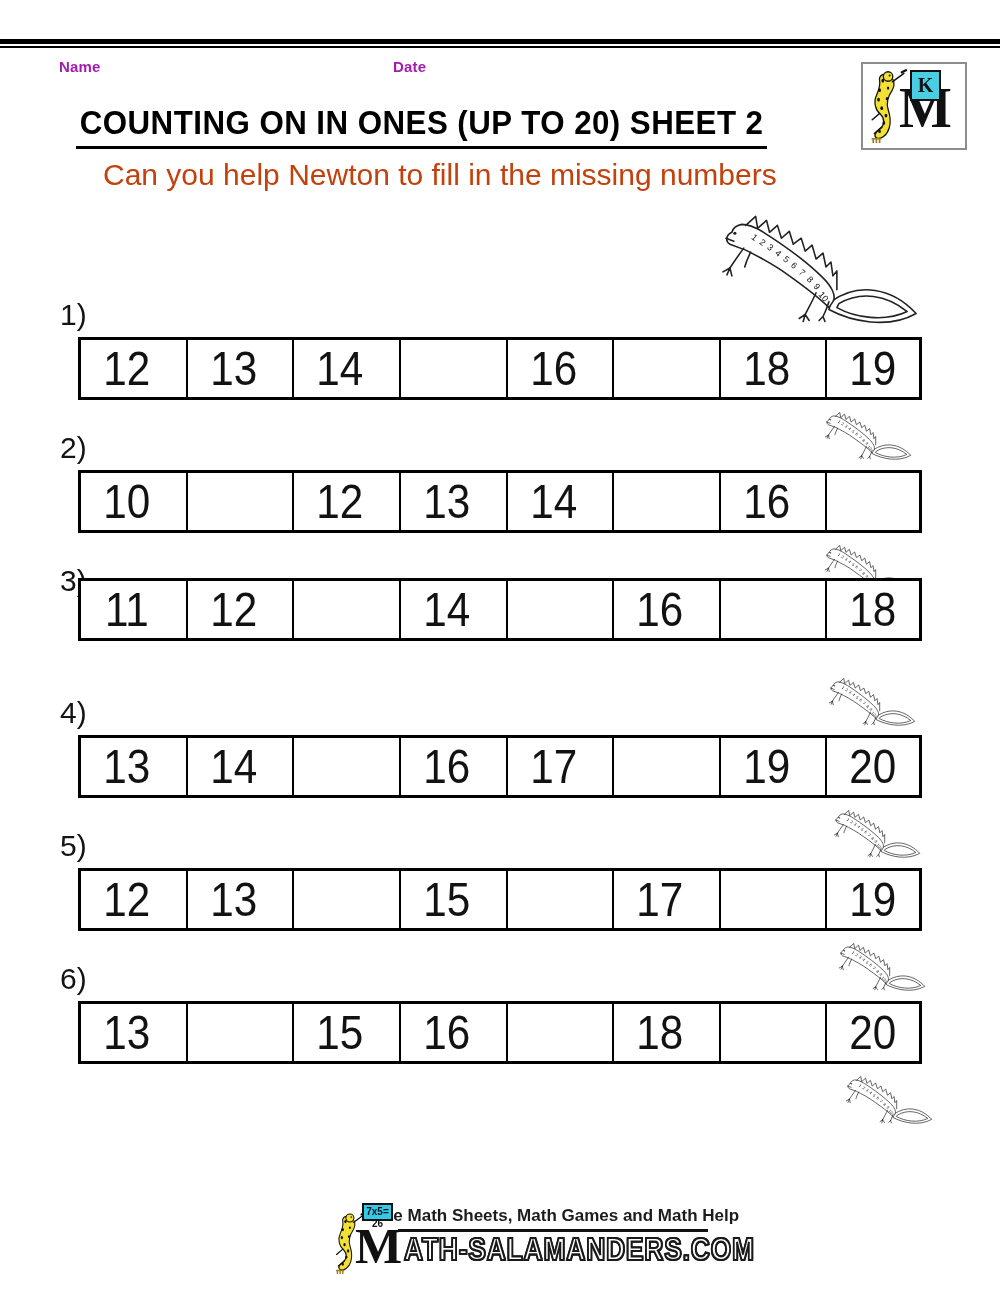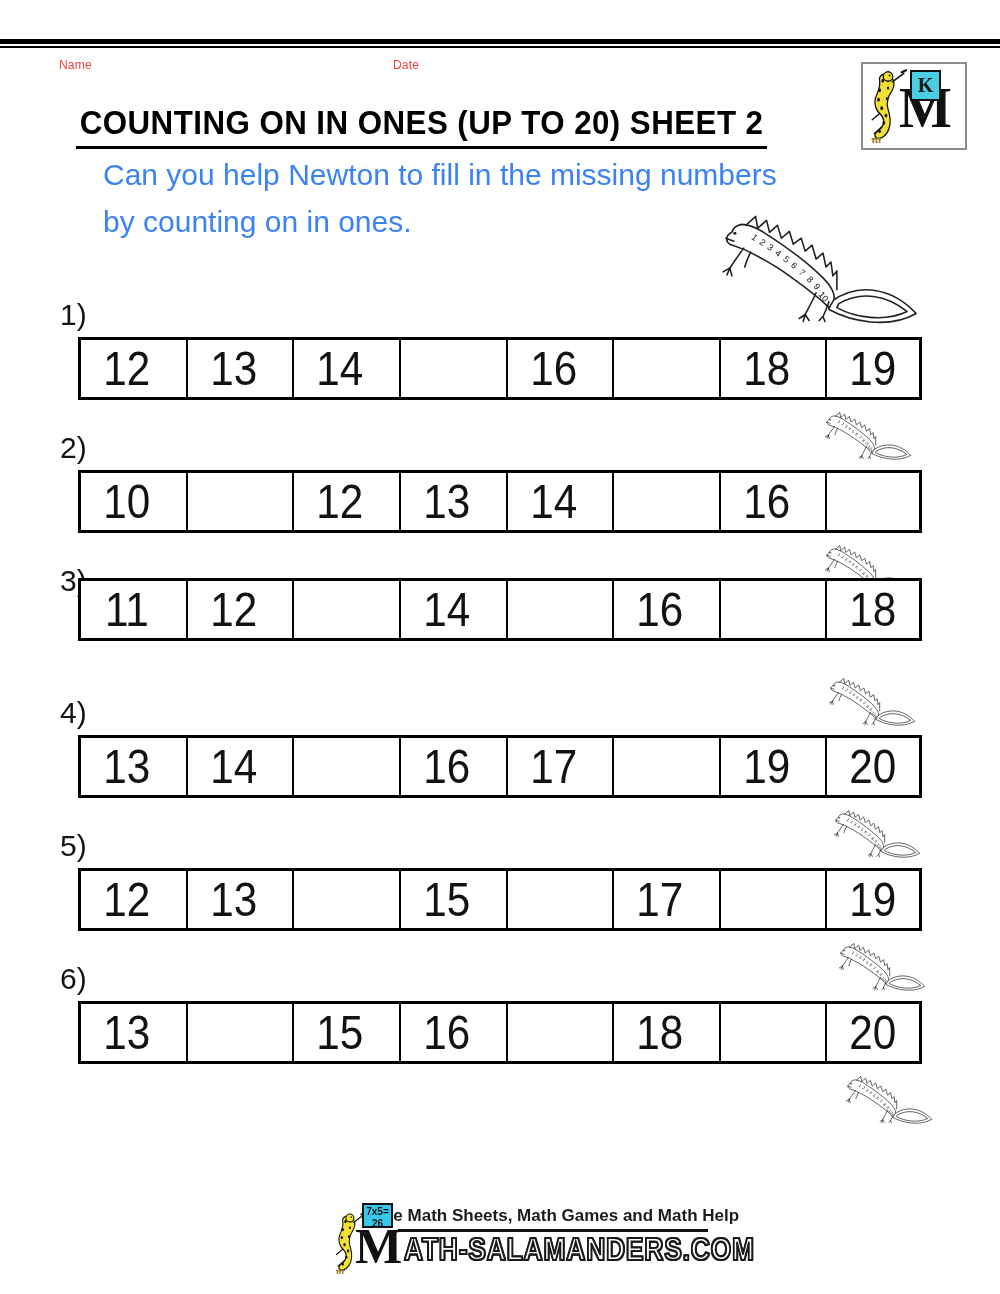--- a/index.html
+++ b/index.html
@@ -4,41 +4,41 @@
 <style>
   html,body{margin:0;padding:0;background:#fff;}
   .page{position:relative;width:1000px;height:1294px;background:#ffffff;overflow:hidden;
         font-family:"Liberation Sans", sans-serif;color:#1a1a1a;}
   .abs{position:absolute;}
 
   
   .rule-thick{top:39px;left:0;width:1000px;height:5px;background:#000;}
   .rule-thin{top:46px;left:0;width:1000px;height:2px;background:#000;}
 
-  .meta-label{top:58px;font-size:12px;font-weight:400;color:#ef4444;letter-spacing:.2px;}
+  .meta-label{top:58px;font-size:15px;font-weight:700;color:#a21caf;letter-spacing:.2px;}
   .name-label{left:59px;}
   .date-label{left:393px;}
 
   
   .logo-card{left:861px;top:62px;width:102px;height:84px;border:2px solid #8d8d8d;background:#fff;}
   .kbox{position:absolute;left:47px;top:6px;width:27px;height:27px;background:#49cfe4;
         border:2px solid #111;display:flex;align-items:center;justify-content:center;
         font-family:"Liberation Serif",serif;font-size:20px;font-weight:bold;color:#111;}
   .logo-m{position:absolute;left:36px;top:16px;font-family:"Liberation Serif",serif;
           font-size:56px;font-weight:bold;color:#111;line-height:1;}
   .logo-sala{position:absolute;left:2px;top:3px;width:44px;height:76px;}
 
   
   .title-wrap{top:103px;left:0;width:844px;text-align:center;}
   .title-text{display:inline-block;transform:scaleX(.92);transform-origin:center;
               font-size:34px;font-weight:bold;color:#000;border-bottom:3px solid #000;
               padding:0 4px 4px 4px;letter-spacing:.5px;white-space:nowrap;}
 
   
-  .instructions{left:103px;top:151px;font-size:30px;line-height:47px;color:#3b82f6;}
+  .instructions{left:103px;top:151px;font-size:30px;line-height:47px;color:#c2410c;}
 
   
   .newton-main{left:720px;top:198px;width:208px;height:130px;}
 
   
   .row-label{left:60px;font-size:30px;color:#141414;}
   .lbl-1{top:298px;}.lbl-2{top:431px;}.lbl-3{top:564px;}.lbl-4{top:696px;}.lbl-5{top:829px;}.lbl-6{top:962px;}
   .num-table{left:78px;width:844px;height:63px;border:3px solid #000;background:#fff;
              display:flex;box-sizing:border-box;gap:13px;}
   .tbl-1{top:337px;}.tbl-2{top:470px;}.tbl-3{top:578px;}.tbl-4{top:735px;}.tbl-5{top:868px;}.tbl-6{top:1001px;}
@@ -53,21 +53,21 @@
   .nt-3{left:828px;top:670px;}
   .nt-4{left:833px;top:802px;}
   .nt-5{left:838px;top:935px;}
   .nt-6{left:845px;top:1068px;}
 
   
   .footer-tagline{left:108px;top:1206px;width:890px;text-align:center;
                   font-size:17px;font-weight:bold;color:#1c1c1c;}
   .footer-line{left:398px;top:1229px;width:310px;height:3px;background:#111;}
   .footer-sala{left:330px;top:1210px;width:38px;height:64px;}
-  .footer-board{left:362px;top:1203px;width:31px;height:25px;background:#35c8e8;
+  .footer-board{left:362px;top:1203px;width:31px;height:18px;background:#35c8e8;
                 border:2px solid #111;box-sizing:border-box;text-align:center;
                 font-size:10px;font-weight:bold;color:#111;line-height:12px;padding-top:1px;}
   .footer-m{left:355px;top:1221px;font-family:"Liberation Serif",serif;font-size:50px;
             font-weight:bold;color:#111;line-height:1;}
   .site-text{left:404px;top:1232px;font-size:31px;font-weight:bold;white-space:nowrap;
              transform:scaleX(.85);transform-origin:left center;color:#fff;
              -webkit-text-stroke:2.2px #1a1a1a;letter-spacing:1px;
              text-shadow:1px 1px 0 #1a1a1a,-1px -1px 0 #1a1a1a,1px -1px 0 #1a1a1a,-1px 1px 0 #1a1a1a;}
 </style>
 </head>
@@ -151,21 +151,20 @@
     <div class="logo-m">M</div>
     <div class="kbox">K</div>
   </div>
 
   <div class="abs title-wrap">
     <span class="title-text">COUNTING ON IN ONES (UP TO 20) SHEET 2</span>
   </div>
 
   <div class="abs instructions">
     <div>Can you help Newton to fill in the missing numbers</div>
-    <div>by counting on in ones.</div>
   </div>
 
   <svg class="abs newton-main">
       <use href="#sym-newt"></use>
     </svg>
 
   <div class="abs row-label lbl-1">1)</div>
   <div class="abs num-table tbl-1">
     <div class="cell">
         <span>12</span>

